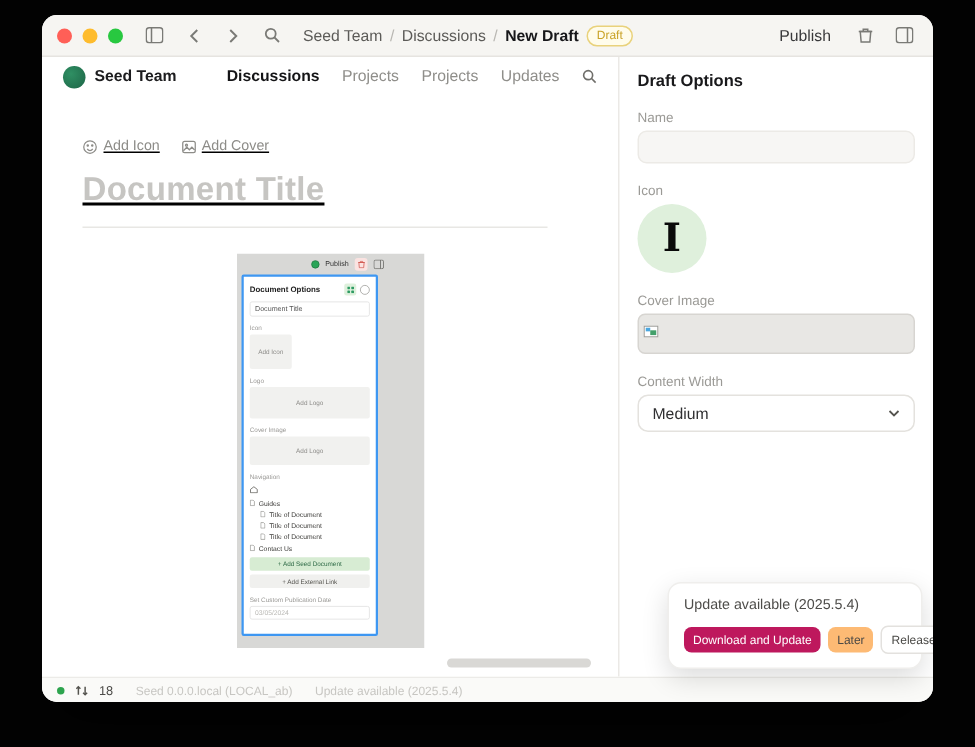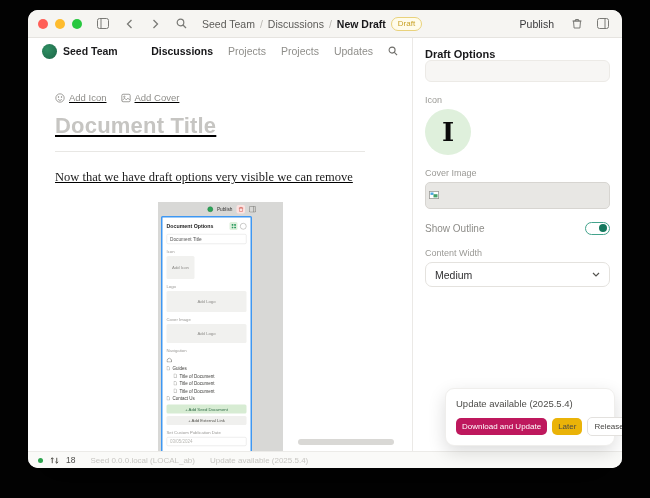--- a/index.html
+++ b/index.html
@@ -96,21 +96,21 @@
   .sb-select { margin-top:3px; height:25px; border:1px solid #e4e2de; border-radius:7px; display:flex; align-items:center; padding:0 9px; font-size:10.5px; color:#2f2f31; background:#fff;gap:46px; }
   .sb-select .chev { margin-left:auto; color:#55544f; display:flex; }
 
   
   .toast { position:absolute; right:7px; bottom:22px; width:170px; background:#fff; border:1px solid #efeeec;
     border-radius:9px; box-shadow:0 6px 18px rgba(0,0,0,.14); padding:9px 10px; }
   .toast-title { font-size:9.5px; color:#4d4c49; }
   .toast-btns { display:flex; gap:5px; margin-top:8px; align-items:center; }
   .toast-btn { font-size:8px; border-radius:5px; padding:4px 6px; border:none; font-family:inherit; white-space:nowrap; }
   .toast-btn.primary { background:#be185d; color:#fff; }
-  .toast-btn.later { background:#eab308; color:#494845; }
+  .toast-btn.later { background:#fdba74; color:#494845; }
   .toast-btn.notes { background:#fff; color:#494845; border:1px solid #e3e1de; }
 
   
   .statusbar { height:17px; background:#fafaf8; border-top:1px solid #ecebe8; display:flex; align-items:center; padding:0 10px; gap:7px; }
   .status-dot { width:5px; height:5px; border-radius:50%; background:#2da44e; }
   .sync { color:#55544f; display:flex; align-items:center; }
   .status-count { font-size:8.5px; color:#4c4b48; }
   .status-dim { font-size:8px; color:#c7c6c2; margin-left:8px; }
 </style>
 </head>
@@ -210,21 +210,20 @@
                   <rect x="1" y="1.5" width="10" height="9" rx="1.5"></rect>
                   <circle cx="4" cy="4.5" r="0.8"></circle>
                   <path d="M1.5 9l2.8-2.8 2 2 2-2 2.2 2.2"></path>
                 </svg>
               <span>Add Cover</span>
             </button>
           </div>
 
           <div class="doc-title">Document Title</div>
           <hr class="title-rule">
-          <div class="paragraph">Now that we have draft options very visible we can remove</div>
 
           <div class="shot-wrap">
             <div class="shot">
               <div class="shot-toolbar">
                 <span class="shot-avatar"></span>
                 <span class="shot-publish">Publish</span>
                 <span class="shot-trash">
                   <svg width="10" height="11" viewBox="0 0 10 11" fill="none" stroke="currentColor" stroke-width="1">
                       <path d="M1.5 3h7l-.6 7h-5.8z"></path>
                       <line x1="0.5" y1="3" x2="9.5" y2="3"></line>
@@ -315,41 +314,36 @@
             </div>
           </div>
         </div>
 
         <div class="hscroll"></div>
       </div>
 
       <div class="sidebar">
         <div class="sb-title">Draft Options</div>
 
+        <div class="sb-label">Name</div>
         <input class="sb-input" value="" style="">
 
         <div class="sb-label">Icon</div>
         <div class="sb-iconcircle">I</div>
 
         <div class="sb-label">Cover Image</div>
         <div class="sb-cover">
           <svg width="10" height="8" viewBox="0 0 10 8">
               <rect x="0.4" y="0.4" width="9.2" height="7.2" fill="#fff" stroke="#9a9a96" stroke-width="0.8"></rect>
               <rect x="1.5" y="1.5" width="3" height="2.4" fill="#4aa7e0"></rect>
               <rect x="4.5" y="3.2" width="4" height="3.2" fill="#43a06a"></rect>
             </svg>
         </div>
 
 
-        <div class="sb-togglerow">
-          <span class="sb-togglelabel">Show Outline</span>
-          <span class="toggle on">
-              <span class="knob"></span>
-            </span>
-        </div>
 
         <div class="sb-label">Content Width</div>
         <div class="sb-select">
           <span>Medium</span>
           <span class="chev">
             <svg width="8" height="5" viewBox="0 0 8 5" fill="none" stroke="currentColor" stroke-width="1.2">
                 <polyline points="1,1 4,4 7,1"></polyline>
               </svg>
           </span>
         </div>

